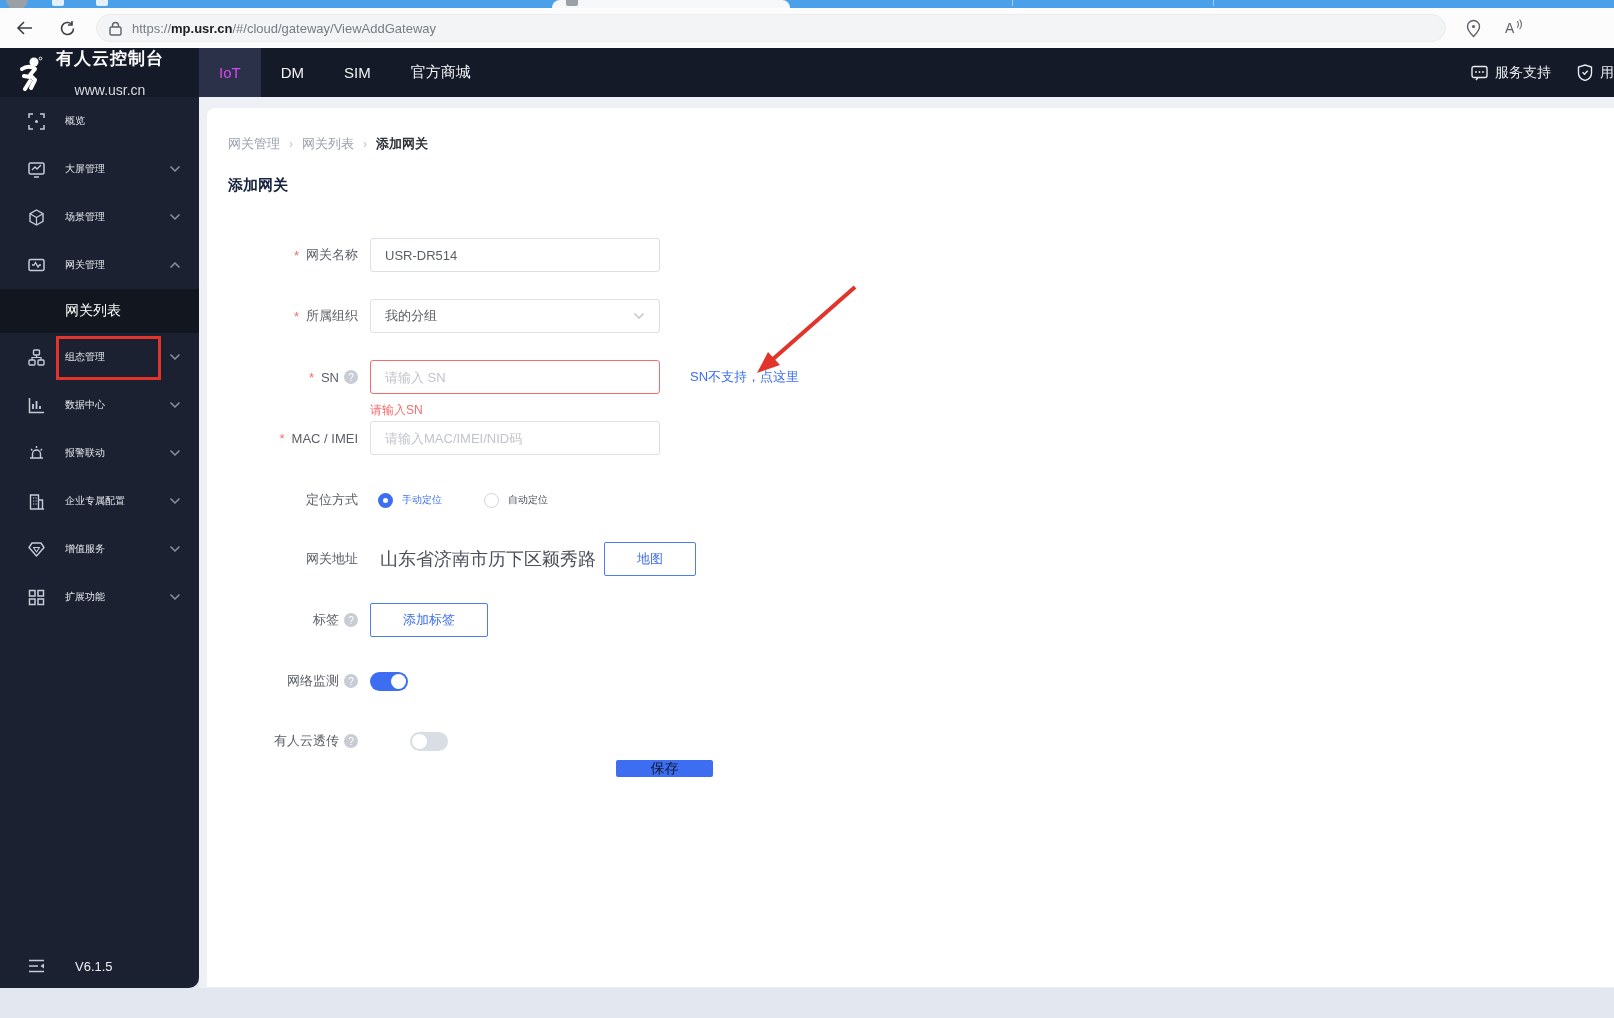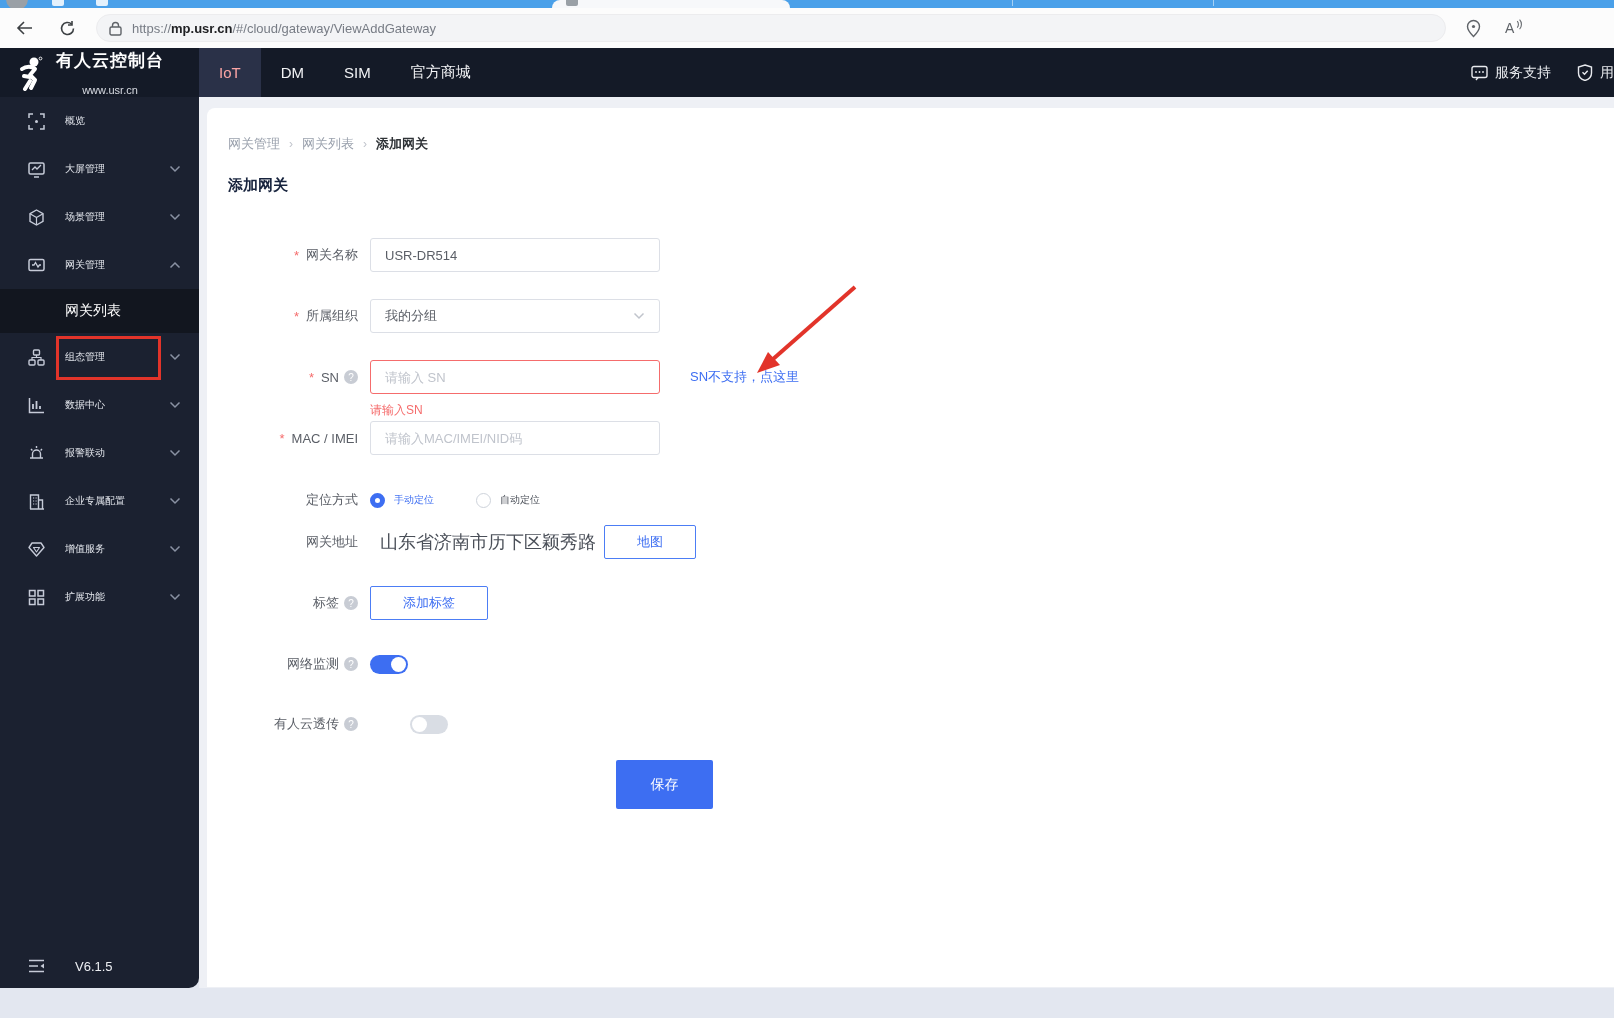--- a/index.html
+++ b/index.html
@@ -17,24 +17,24 @@
   .urlpill { margin-left:12px; width:1350px; height:28px; background:#F3F4F6; border:1px solid #ECECEE; border-radius:14px; display:flex; align-items:center; padding:0 12px; }
   .urlpill .url { font-size:13px; color:#777c85; margin-left:10px; }
   .urlpill .url b { color:#202124; font-weight:bold; }
   .toolbar-right { display:flex; align-items:center; margin-left:18px; gap:22px; color:#5f6368; }
 
   
   .appheader { position:absolute; left:0; top:48px; width:1614px; height:49px; background:#141A27; display:flex; align-items:center; }
   .logo { width:199px; height:49px; display:flex; align-items:center; padding-left:14px; }
   .logo-text { margin-left:8px; color:#fff; text-align:center; }
   .logo-title { font-size:17px; font-weight:bold; letter-spacing:1px; }
-  .logo-sub { font-size:11px; color:#d8dbe2; margin-top:12px;text-align:center; }
+  .logo-sub { font-size:14px; color:#d8dbe2; margin-top:12px;text-align:center; }
   .nav { display:flex; height:49px; }
   .nav-item { min-width:48px; padding:0 20px; height:49px; display:flex; align-items:center; justify-content:center; color:#F2F3F5; font-size:15px; cursor:pointer; }
-  .nav-item.active { background:#2A3148; color:#fca5a5; }
+  .nav-item.active { background:#2A3148; color:#d946ef; }
   .header-right { margin-left:auto; display:flex; align-items:center; gap:26px; padding-right:0; color:#E8EAEE; font-size:14px; }
   .hr-item { display:flex; align-items:center; gap:7px; white-space:nowrap; }
 
   
   .sidebar { position:absolute; left:0; top:97px; width:199px; height:891px; background:#1B2130; border-radius:0 0 10px 0; }
   .side-item { height:48px; display:flex; align-items:center; padding:0 18px 0 28px; color:#E3E6EC; font-size:10px; cursor:pointer; }
   .side-item .s-icon { width:17px; height:17px; margin-right:20px; flex:0 0 auto; }
   .side-item .s-label { flex:1; }
   .side-item .chev { width:12px; height:8px; color:#8A92A3; }
   .submenu-item { height:44px; display:flex; align-items:center; padding-left:65px; background:#12161F; color:#FFFFFF; font-size:14px; cursor:pointer; }
@@ -75,21 +75,21 @@
 
   .addr-text { font-size:18px; color:#4A4F58; margin-right:8px;margin-left:13px; }
   .btn-outline { height:28px; padding:16px 32px; background:#fff; border:1px solid #4C7DF5; border-radius:2px; color:#3D6EF2; font-size:13px; display:inline-flex; align-items:center; justify-content:center; cursor:pointer; font-family:inherit; }
   .toggle { width:38px; height:19px; border-radius:10px; position:relative; cursor:pointer; }
   .toggle.on { background:#3D6EF2; }
   .toggle.off { background:#D9DDE4; }
   .toggle .knob { position:absolute; top:2px; width:15px; height:15px; border-radius:50%; background:#fff; }
   .toggle.on .knob { right:2px; }
   .toggle.off .knob { left:2px; }
 
-  .save-btn { position:absolute; left:409px; top:652px; width:97px; height:49px; background:#3D6EF2; color:#ffffff; border:none; border-radius:2px; font-size:14px; cursor:pointer; font-family:inherit; }
+  .save-btn { position:absolute; left:409px; top:652px; width:97px; height:17px; background:#3D6EF2; color:#0f172a; border:none; border-radius:2px; font-size:14px; cursor:pointer; font-family:inherit; }
 
   .overlay-svg { position:absolute; left:0; top:0; width:1614px; height:1018px; pointer-events:none; z-index:50; }
   svg.ic { display:block; }
 </style>
 </head>
 <body>
 
 <div id="screen">
 
   <div class="tabstrip">
@@ -342,21 +342,21 @@
       <div class="frow" style="height:34px; margin-bottom:31px;">
         <div class="flabel">
             <span class="req">*</span>
             <span>MAC / IMEI</span>
           </div>
         <div class="fctrl">
           <input class="tinput" placeholder="请输入MAC/IMEI/NID码" style="">
         </div>
       </div>
 
-      <div class="frow" style="height:28px; margin-bottom:14px;">
+      <div class="frow" style="height:28px; margin-bottom:31px;gap:8px;">
         <div class="flabel">
             <span>定位方式</span>
           </div>
         <div class="fctrl">
           <div class="radio-group">
             <span class="radio on"></span>
             <span class="radio-label on">手动定位</span>
           </div>
           <div class="radio-group" style="margin-left:42px;">
             <span class="radio off"></span>

